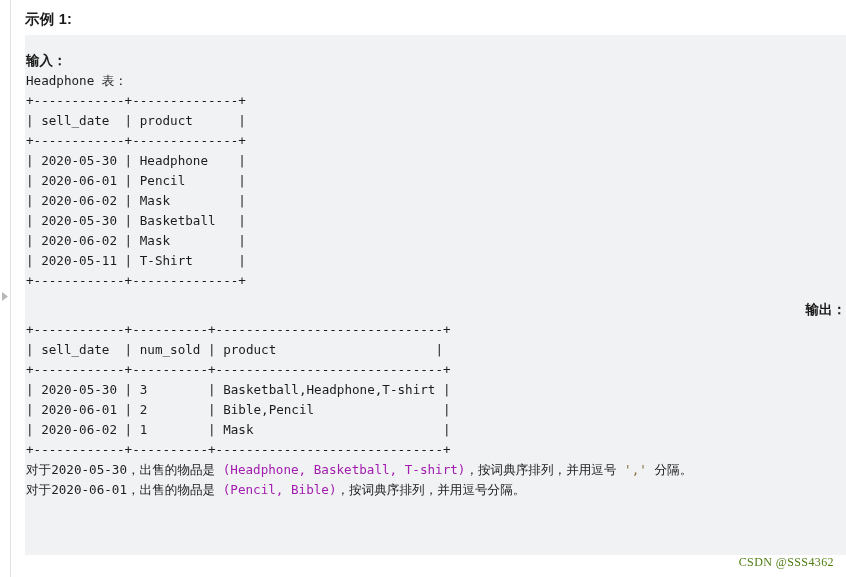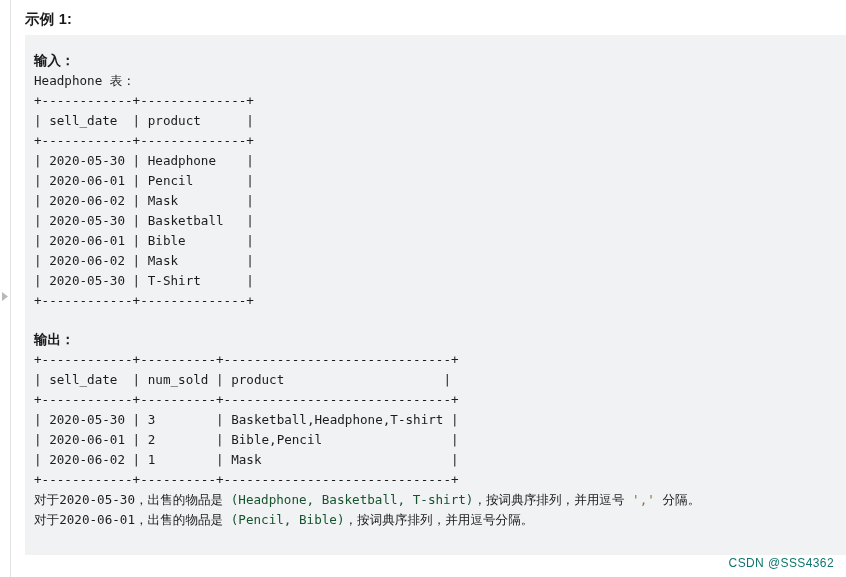--- a/index.html
+++ b/index.html
@@ -48,65 +48,66 @@
   }
 
   .code-block {
     position: absolute;
     left: 25px;
     top: 35px;
     width: 821px;
     height: 520px;
     background: #f1f2f4;
     box-sizing: border-box;
-    padding: 16px 0 0 9px;
+    padding: 16px 0 0 1px;
   }
 
   .section-label {
     font-family: "Liberation Sans", sans-serif;
     font-size: 13.5px;
     font-weight: bold;
     color: #1a1a1a;
     line-height: 20px;
     white-space: nowrap;
   }
   .section-label.gap-top {
-    margin-top: 19px;
+    margin-top: 9px;
+    text-align: right;
   }
 
   .mono-line {
     font-family: "DejaVu Sans Mono", monospace;
     font-size: 12.6px;
     line-height: 20px;
     color: #1c1c1c;
     white-space: pre;
     letter-spacing: 0px;
   }
 
   .exp-line {
     font-family: "DejaVu Sans Mono", monospace;
     font-size: 12.6px;
     line-height: 20px;
     white-space: pre;
     color: #1c1c1c;
   }
   .exp-line .muted {
-    color: #14532d;
+    color: #a21caf;
   }
   .exp-line .quote {
     color: #8a6d3b;
   }
 
   .watermark {
     position: absolute;
     right: 12px;
     bottom: 7px;
-    font-family: Liberation Sans, sans-serif;
+    font-family: Liberation Serif, serif;
     font-size: 12px;
-    color: #0f766e;
+    color: #4d7c0f;
     letter-spacing: 0.4px;
     white-space: nowrap;
   }
 </style>
 </head>
 <body>
 
 <div class="left-rule"></div>
 <div class="left-handle"></div>
 
@@ -119,23 +120,22 @@
   <div class="mono-line">Headphone 表：</div>
 
   <div>
     <div class="mono-line">+------------+--------------+</div>
     <div class="mono-line">| sell_date  | product      |</div>
     <div class="mono-line">+------------+--------------+</div>
     <div class="mono-line">| 2020-05-30 | Headphone    |</div>
     <div class="mono-line">| 2020-06-01 | Pencil       |</div>
     <div class="mono-line">| 2020-06-02 | Mask         |</div>
     <div class="mono-line">| 2020-05-30 | Basketball   |</div>
-    <div class="mono-line">| 2020-06-01 | Bible        |</div>
     <div class="mono-line">| 2020-06-02 | Mask         |</div>
-    <div class="mono-line">| 2020-05-30 | T-Shirt      |</div>
+    <div class="mono-line">| 2020-05-11 | T-Shirt      |</div>
     <div class="mono-line">+------------+--------------+</div>
   </div>
 
   <div class="section-label gap-top">输出：</div>
 
   <div>
     <div class="mono-line">+------------+----------+------------------------------+</div>
     <div class="mono-line">| sell_date  | num_sold | product                     |</div>
     <div class="mono-line">+------------+----------+------------------------------+</div>
     <div class="mono-line">| 2020-05-30 | 3        | Basketball,Headphone,T-shirt |</div>

